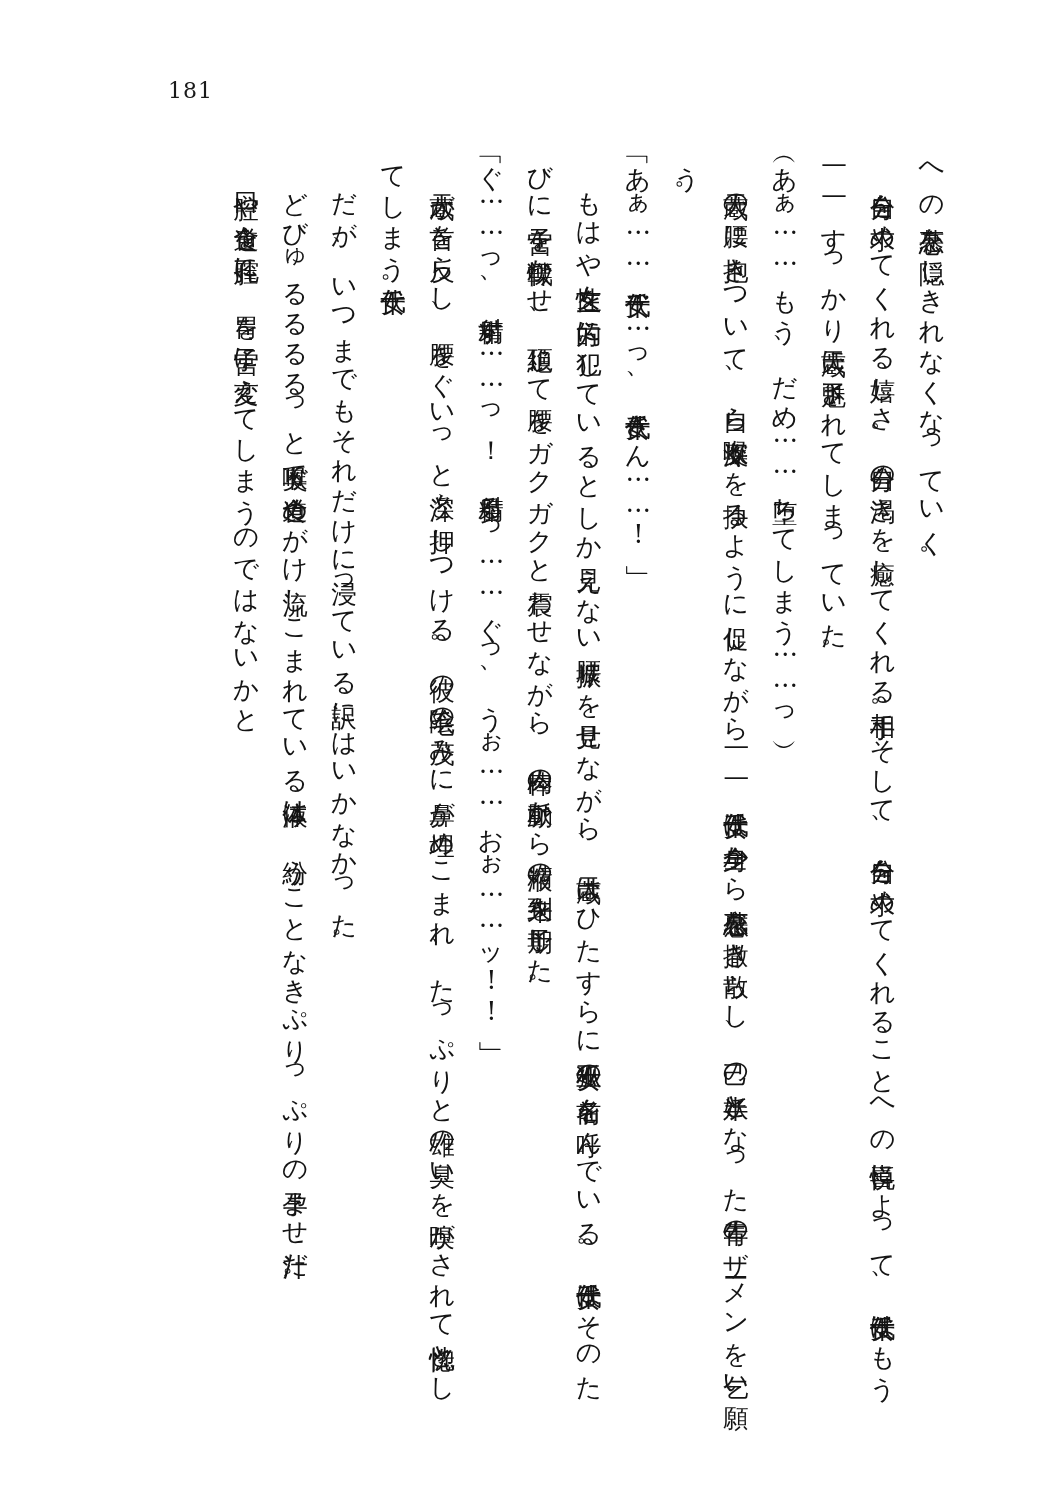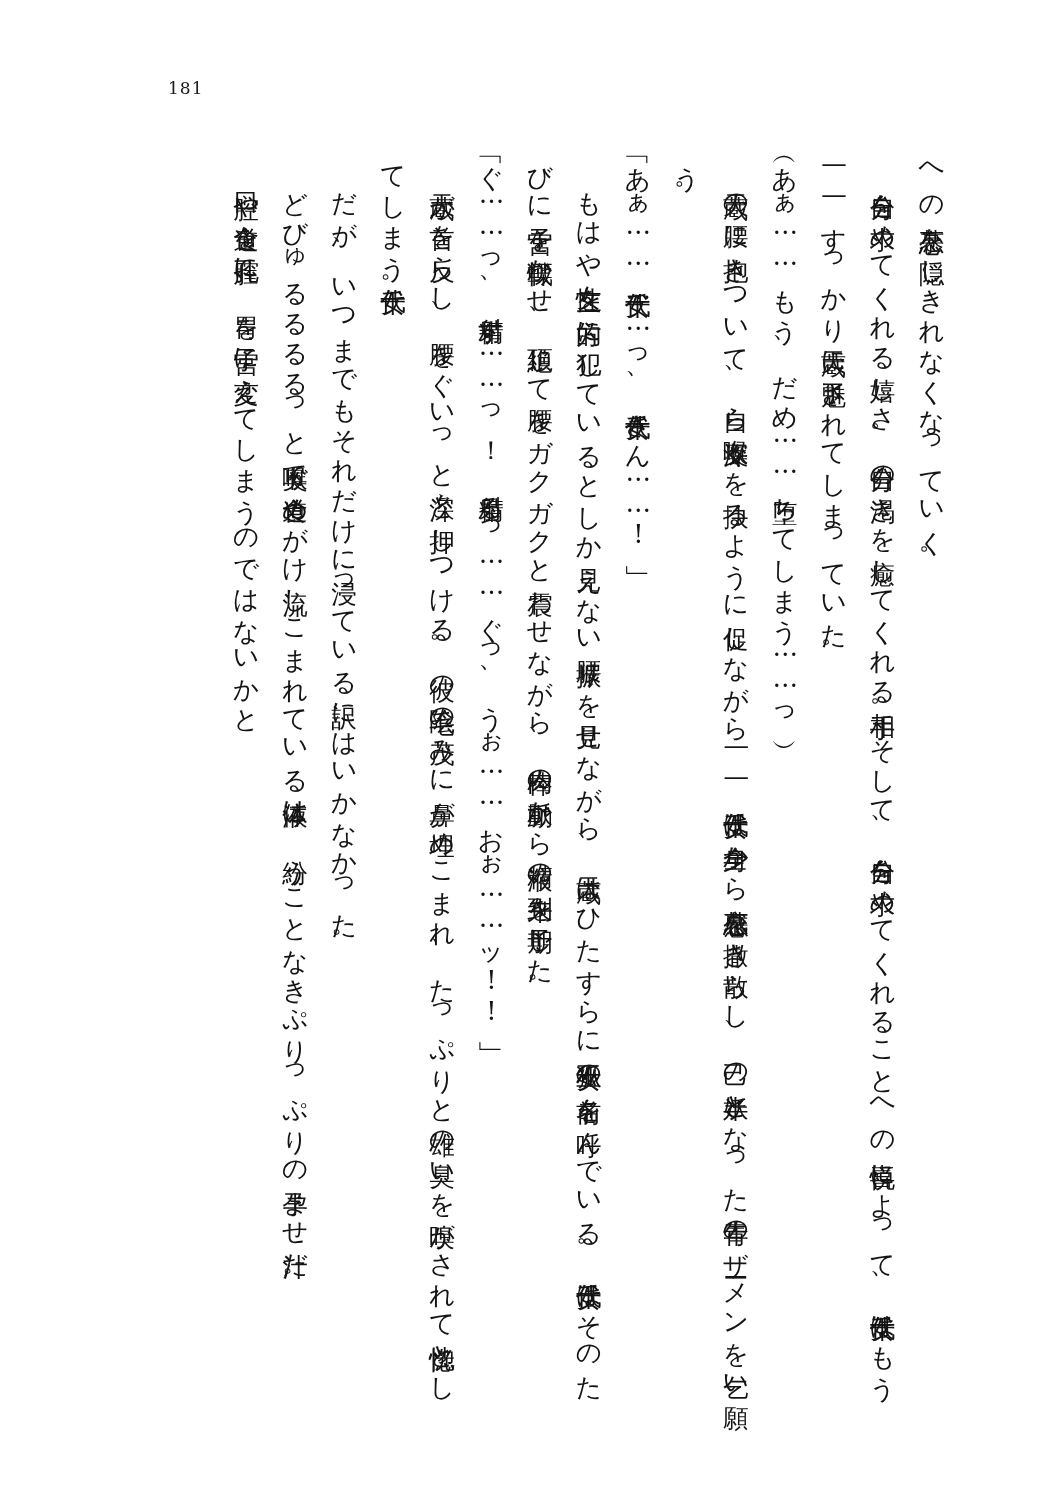--- a/index.html
+++ b/index.html
@@ -13,21 +13,21 @@
     height: 1500px;
     background: #ffffff;
     overflow: hidden;
     font-family: "DejaVu Serif", "Liberation Serif", serif;
     color: #111111;
   }
   .page-number {
     position: absolute;
     top: 78px;
     left: 168px;
-    font-size: 17px;
+    font-size: 22px;
     font-family: "DejaVu Serif", "Liberation Serif", serif;
     color: #1a1a1a;
     letter-spacing: 1px;
   }
   .body-text {
     position: absolute;
     top: 148px;
     left: 96px;
     width: 860px;
     height: 1240px;

